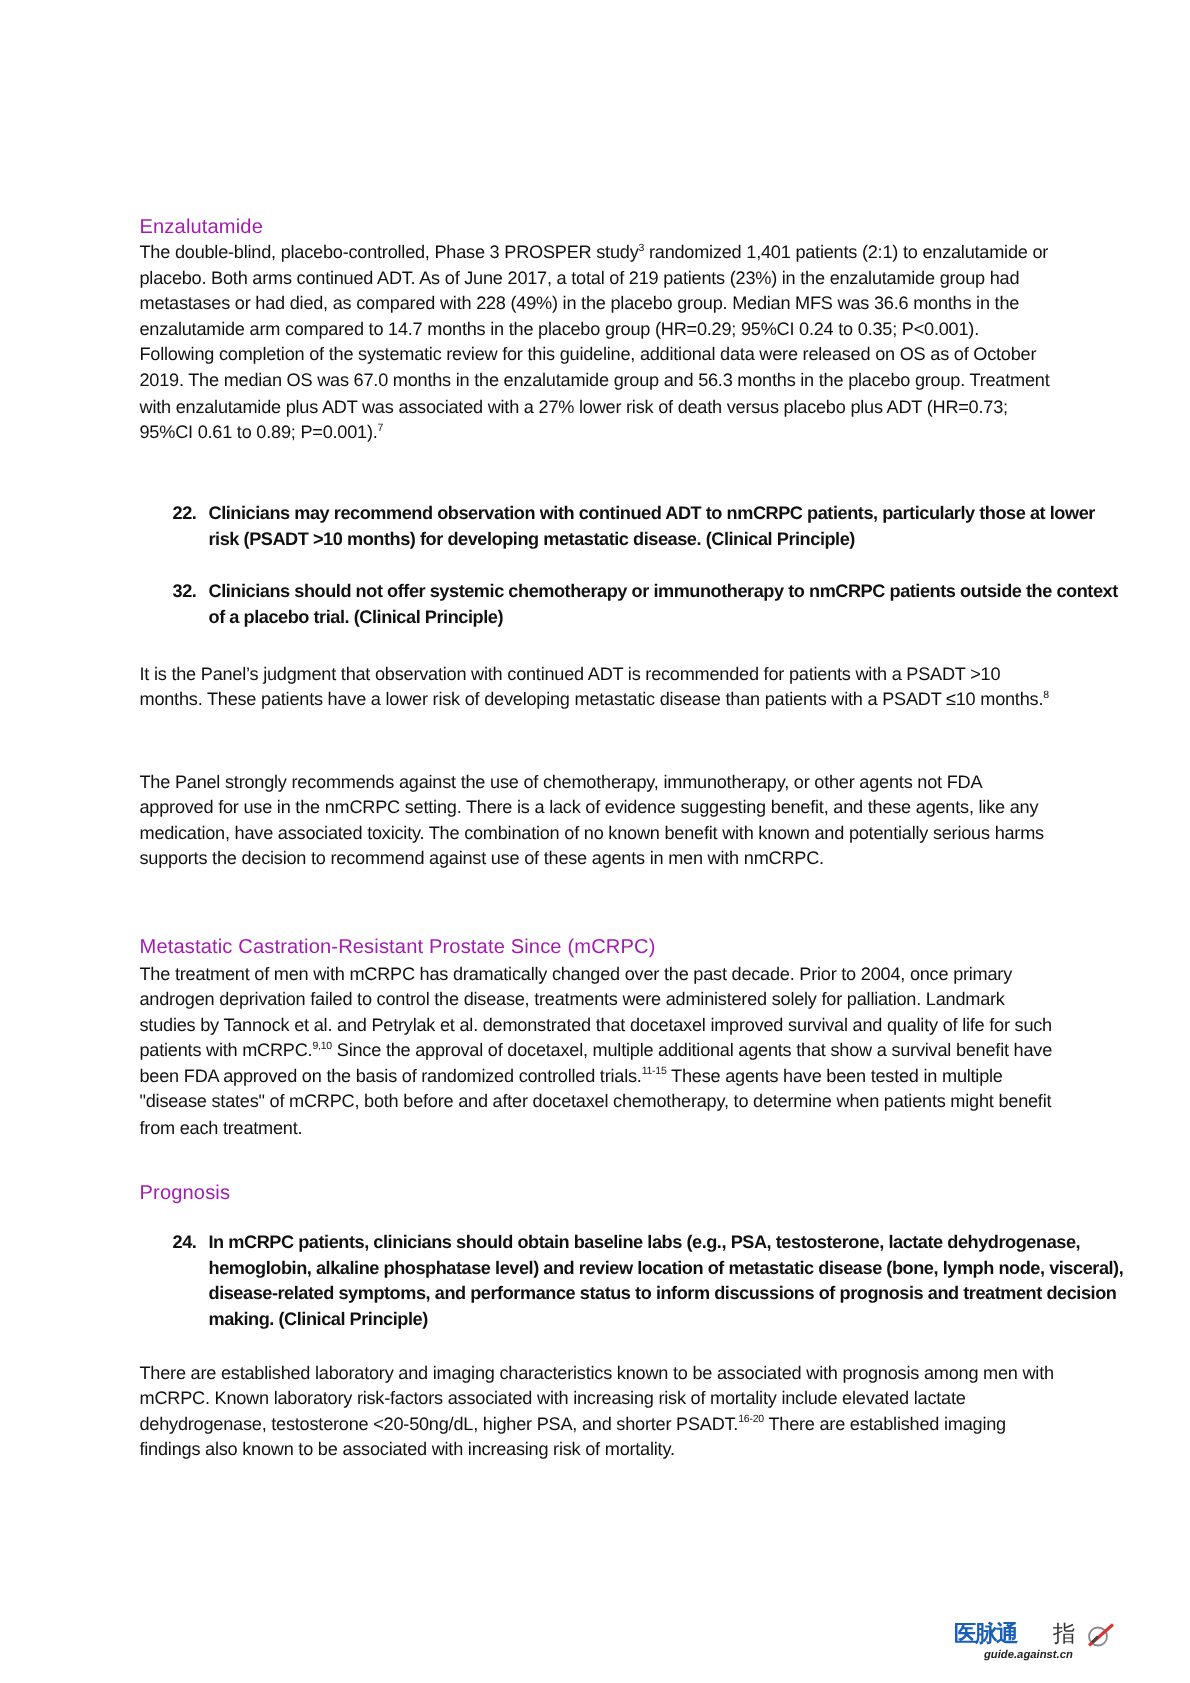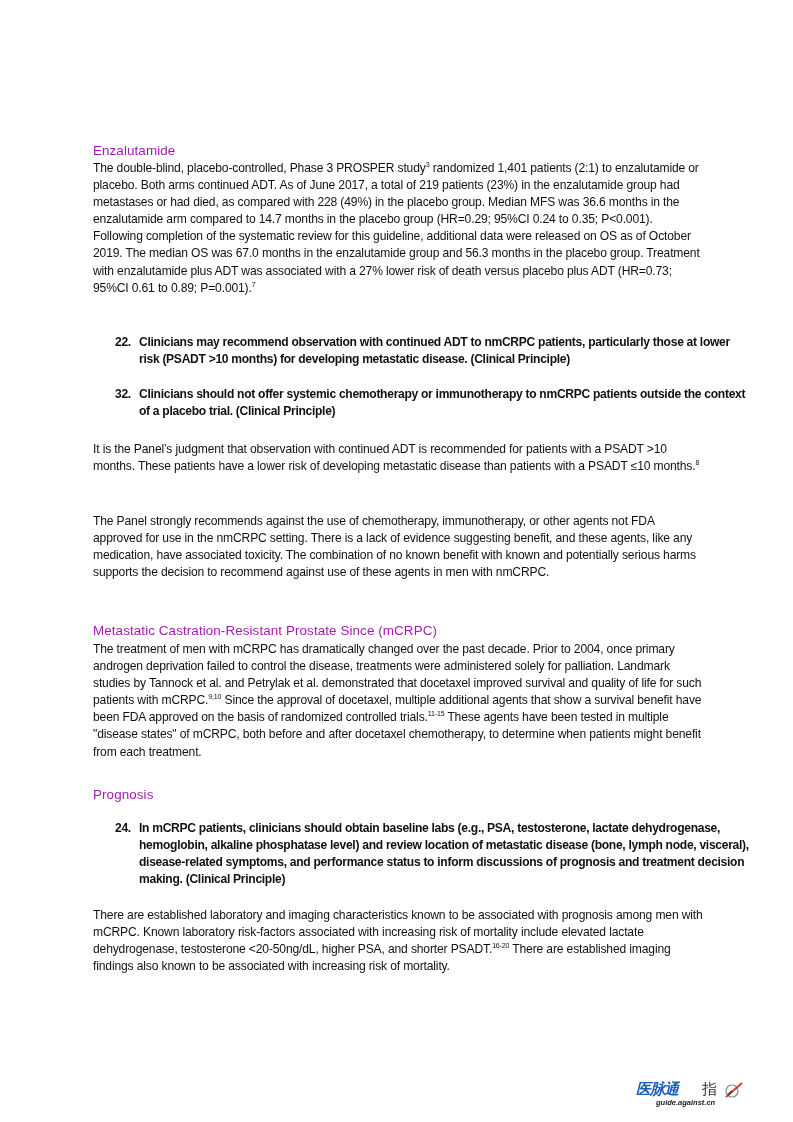--- a/index.html
+++ b/index.html
@@ -8,21 +8,21 @@
   .page { position: absolute; left: 93px; top: 0; width: 612px; }
   .h { font-size: 13.4px; color: #a21caf; font-weight: normal; letter-spacing: 0.1px; margin: 0; }
   .p { font-size: 12.1px; line-height: 17.1px; margin: 0; letter-spacing: -0.15px; }
   sup { font-size: 7px; line-height: 0; vertical-align: 5px; }
   .rec { font-size: 12.1px; line-height: 17.1px; font-weight: bold; margin: 0;
          padding-left: 46px; text-indent: -24px; letter-spacing: -0.3px; }
   .rec .num { display: inline-block; width: 24px; text-indent: 0; }
   .abs { position: absolute; left: 0; width: 612px; }
   .footer-logo { position: absolute; left: 636px; top: 1080px; width: 120px; height: 30px; }
   .logo-cn { position: absolute; left: 0; top: 0; font-size: 15px; font-weight: bold; color: #1b5fb4;
-             font-style: italic; letter-spacing: -1px; }
+             letter-spacing: -1px; }
   .logo-zhi { position: absolute; left: 66px; top: 0; font-size: 15px; color: #333; }
   .logo-compass { position: absolute; left: 86px; top: 0px; width: 22px; height: 20px; }
   .logo-url { position: absolute; left: 20px; top: 18px; font-size: 7.5px; font-style: italic;
               font-weight: bold; color: #222; }
 </style>
 </head>
 <body>
 
 <div class="page">
 

